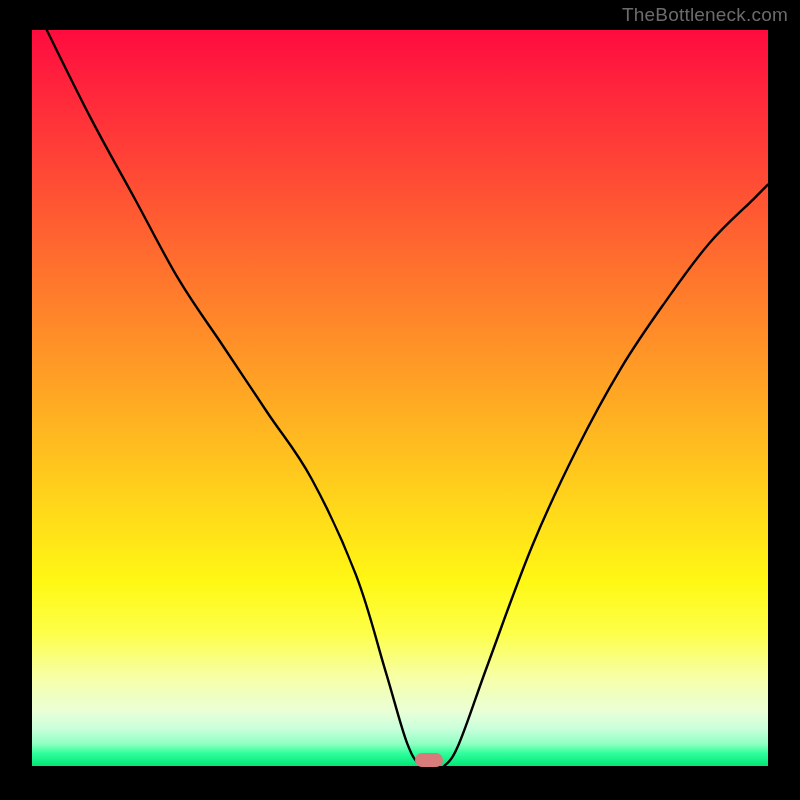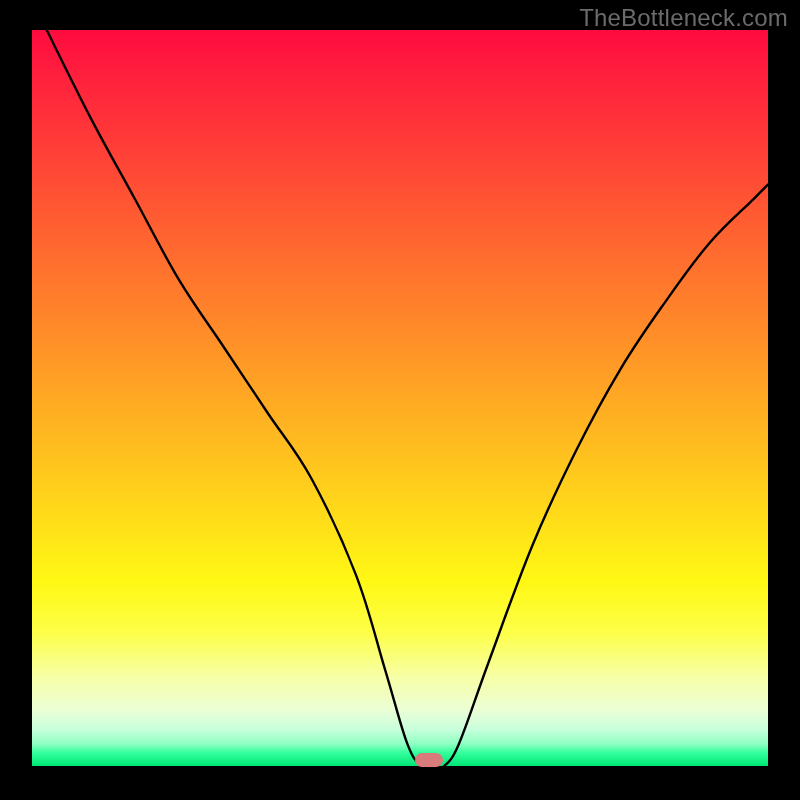--- a/index.html
+++ b/index.html
@@ -15,21 +15,21 @@
     position: relative;
     width: 800px;
     height: 800px;
     background: #000;
   }
   .watermark {
     position: absolute;
     top: 4px;
     right: 12px;
     color: #6b6b6b;
-    font-size: 24px;
+    font-size: 19px;
     font-weight: 500;
     letter-spacing: 0.2px;
     z-index: 30;
   }
   .plot-outer {
     position: absolute;
     top: 30px;
     left: 32px;
     width: 736px;
     height: 736px;

